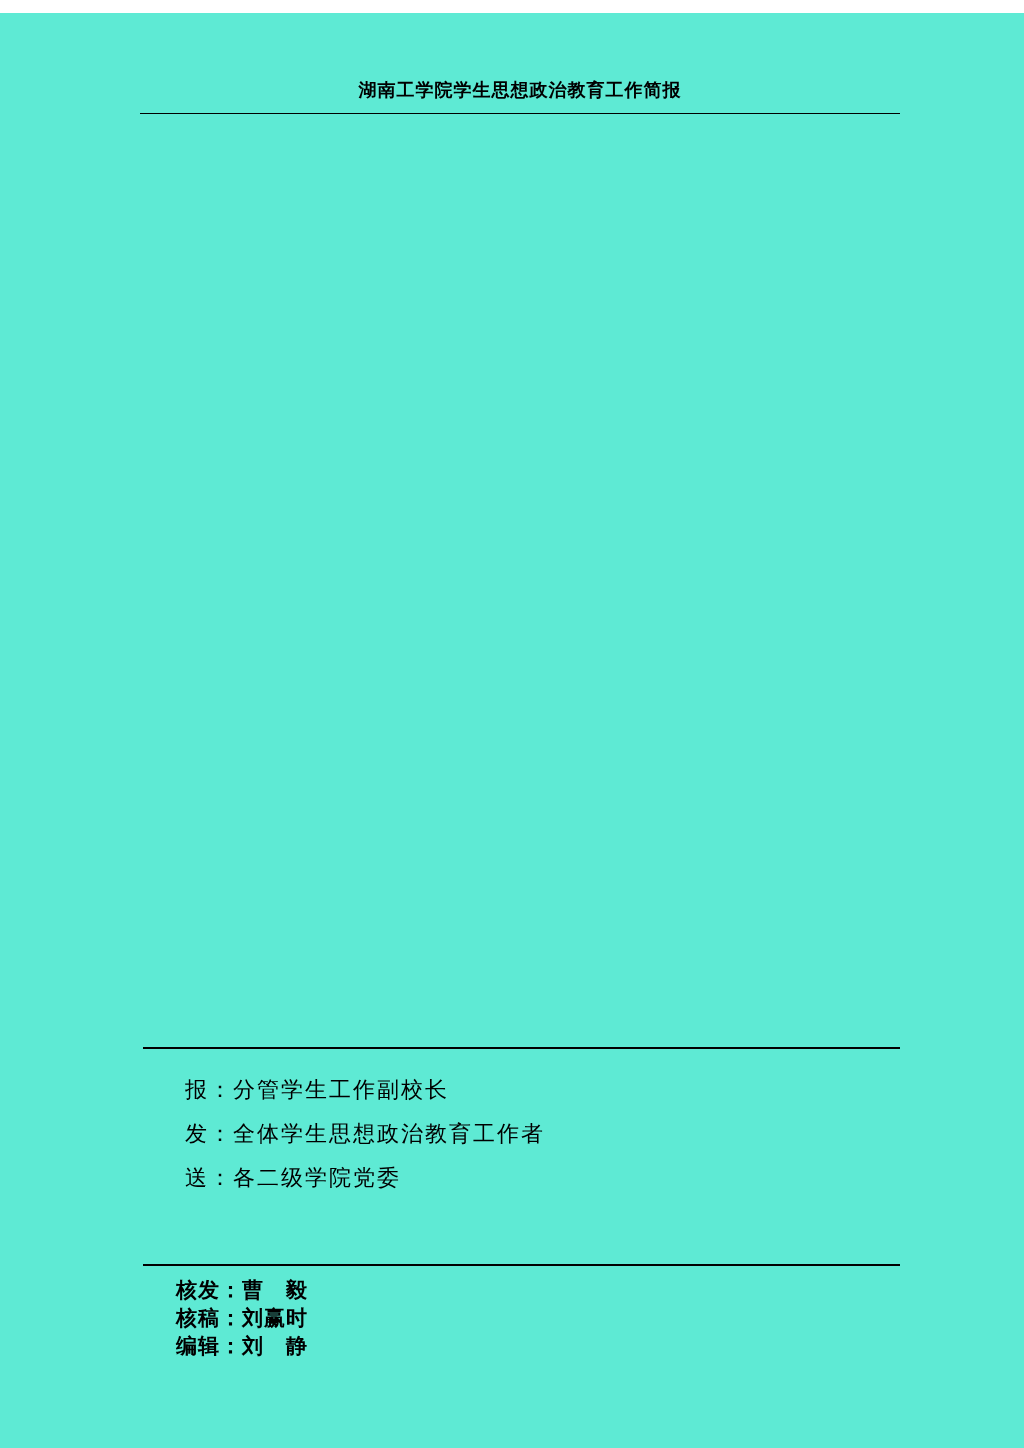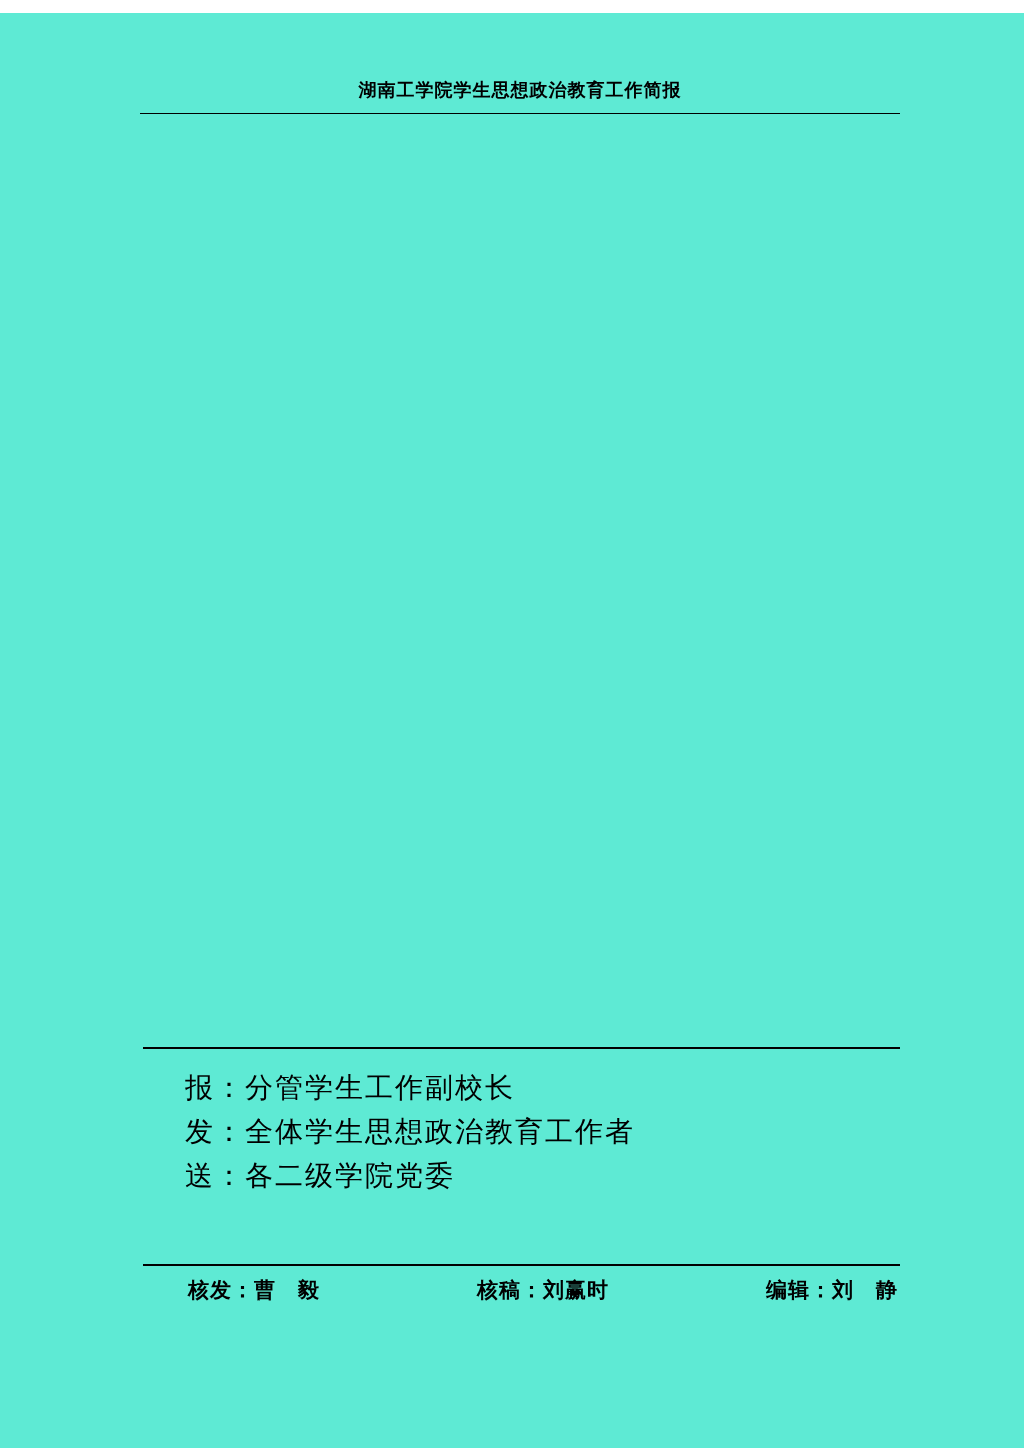--- a/index.html
+++ b/index.html
@@ -60,44 +60,44 @@
     height: 0;
     border-top: 2.5px solid #000000;
   }
   .dist-list {
     position: absolute;
     left: 185px;
     top: 1055px;
     width: 700px;
   }
   .dist-line {
-    font-family: Liberation Mono, monospace;
-    font-size: 28px;
+    font-family: Liberation Serif, serif;
+    font-size: 22px;
     line-height: 44px;
     letter-spacing: 2px;
     white-space: nowrap;
     color: #000000;
   }
   .dist-rule-bottom {
     position: absolute;
     left: 143px;
     top: 1251px;
     width: 757px;
     height: 0;
     border-top: 2.5px solid #000000;
   }
   
   .sign-row {
     position: absolute;
-    left: 188px;
+    left: 176px;
     top: 1263px;
     width: 720px;
     display: flex;
-    justify-content: space-between;
     align-items: baseline;
+    flex-direction: column;
   }
   .sign-item {
     font-family: "Liberation Serif", "DejaVu Serif", serif;
     font-size: 21px;
     font-weight: bold;
     letter-spacing: 1px;
     white-space: pre;
     color: #000000;
   }
   .sign-item.first { margin-left: 0; }

